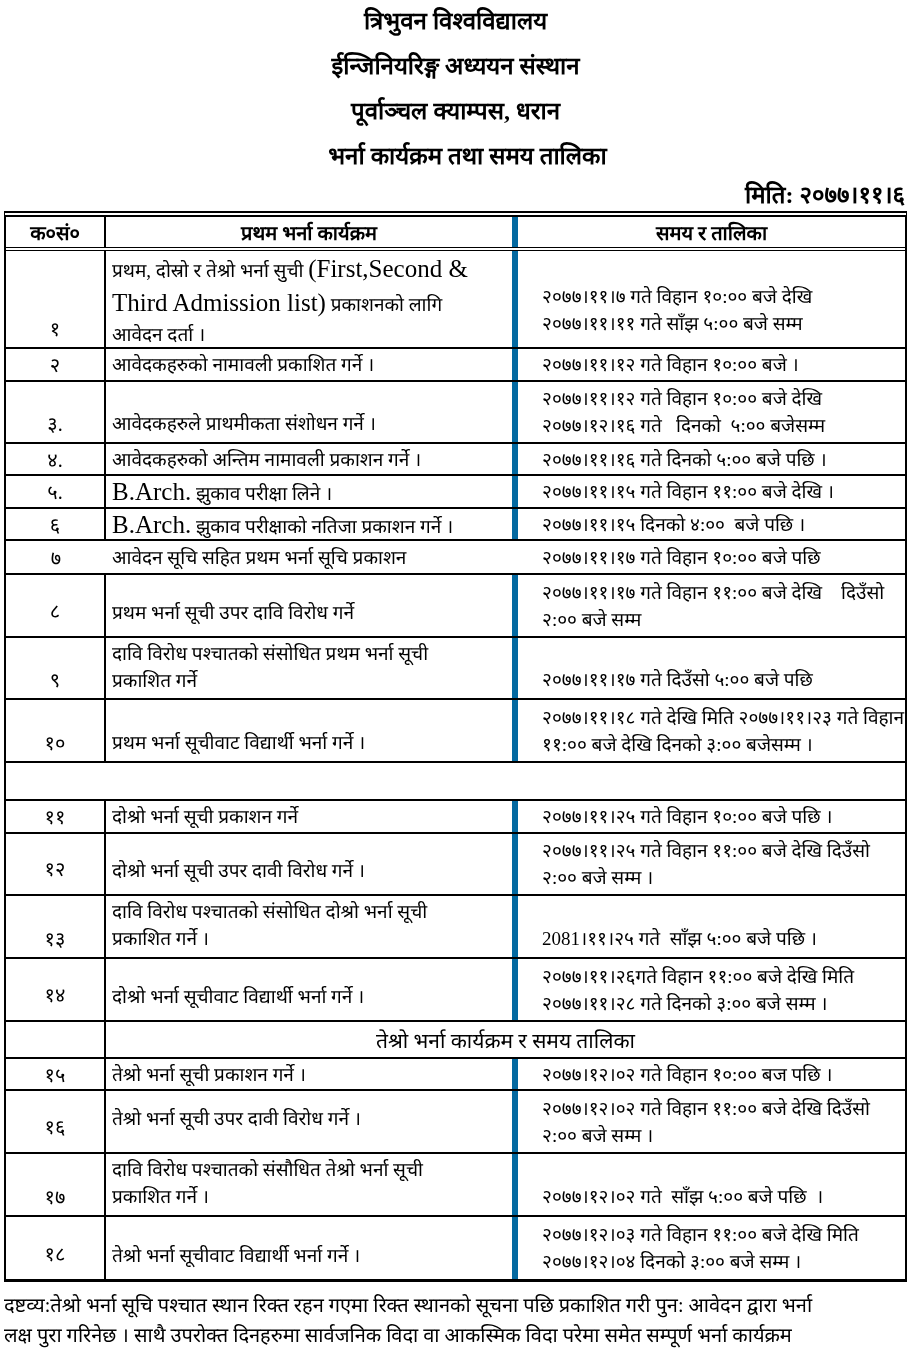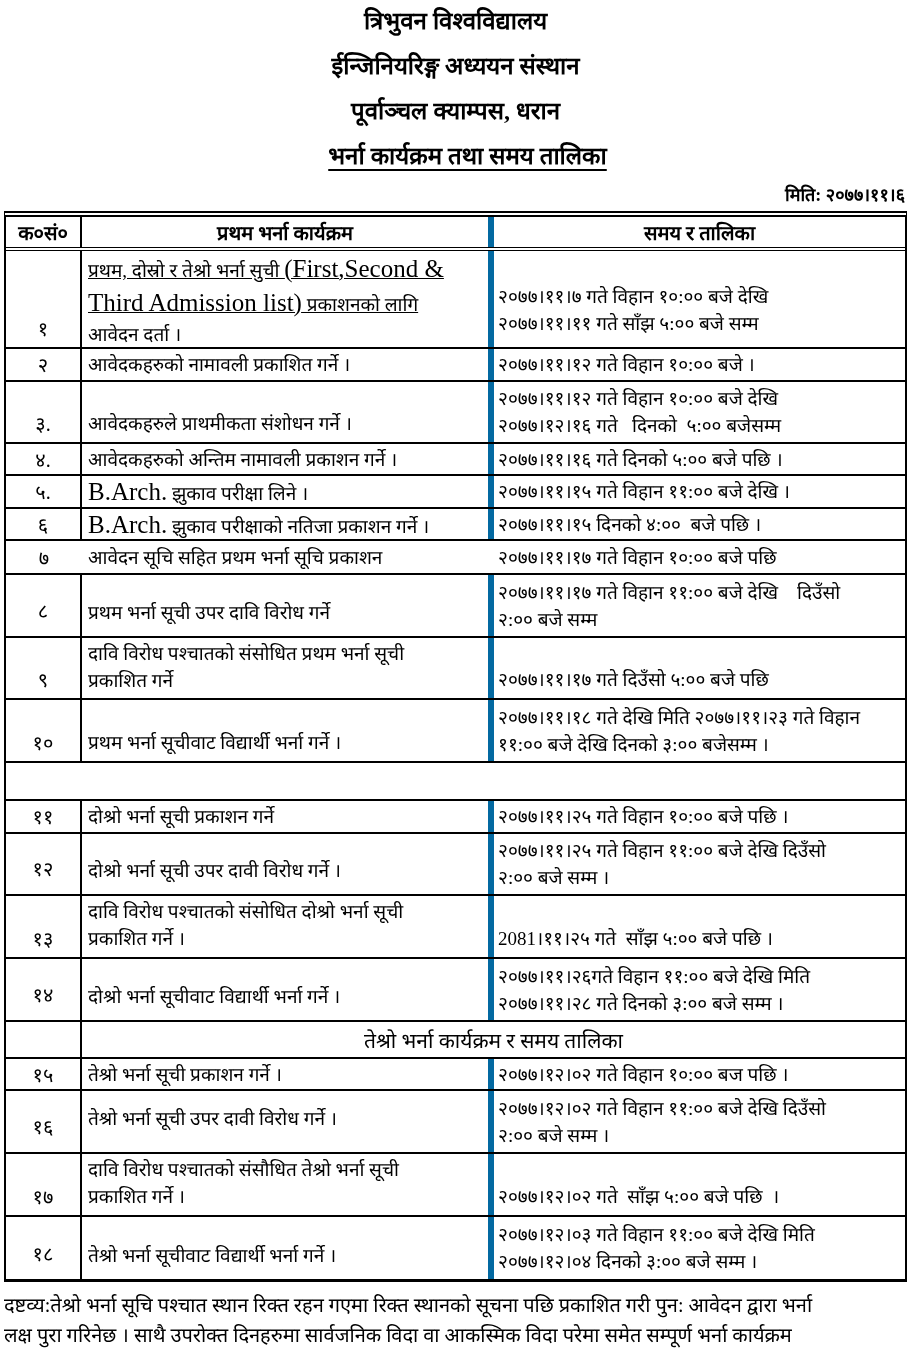--- a/index.html
+++ b/index.html
@@ -5,36 +5,36 @@
   html,body{margin:0;padding:0;background:#fff;}
   body{
     width:911px;height:1348px;overflow:hidden;color:#000;
     font-family:"Liberation Serif","DejaVu Serif",serif;
     -webkit-font-smoothing:antialiased;
   }
   *{box-sizing:border-box;}
   
   .hdr{padding-top:6px;text-align:center;}
   .hdr .tline{font-size:24px;line-height:30px;margin-bottom:15px;font-weight:bold;}
-  .hdr .tline.underline span{text-decoration:underline;text-underline-offset:5px;text-decoration-thickness:2px;margin-left:24px;}
-  .dateline{text-align:right;font-size:18px;font-weight:bold;padding-right:6px;line-height:26px;margin-top:-4px;}
+  .hdr .tline.underline span{text-underline-offset:5px;text-decoration-thickness:2px;margin-left:24px;}
+  .dateline{text-align:right;font-size:24px;font-weight:bold;padding-right:6px;line-height:26px;margin-top:-4px;}
   
   .tbl{
     margin:3px 4px 0 4px;width:903px;
     border:2px solid #000;border-top:6px double #000;border-bottom:3px solid #000;
   }
   .row{display:flex;border-bottom:2px solid #000;}
   .row:last-child{border-bottom:none;}
   .cell{display:flex;flex-direction:column;justify-content:center;overflow:hidden;}
-  .sn{width:76px;border-right:2px solid #000;align-items:center;font-size:20px;}
+  .sn{width:100px;border-right:2px solid #000;align-items:center;font-size:20px;}
   .act{width:412px;border-right:6px solid #0369a1;padding-left:6px;}
-  .time{flex:1;padding-left:4px;}
+  .time{flex:1;padding-left:24px;}
   .ln{font-size:19px;line-height:27px;white-space:pre-wrap;}
   .en{font-family:"Liberation Serif",serif;font-size:25px;line-height:31px;}
-  .bigln{line-height:32px;text-decoration:underline;}
+  .bigln{line-height:32px;}
   .v-top{justify-content:flex-start;padding-top:2px;}
   .v-bottom{justify-content:flex-end;padding-bottom:5px;}
   .headrow{border-bottom:4px double #000;}
   .headrow .cell{align-items:center;justify-content:center;font-size:20px;font-weight:bold;}
   .noborders .sn,.noborders .act{border-right:none;}
   .secfull{flex:1;align-items:center;justify-content:center;font-size:21px;margin-top:44px;}
   .secrest{flex:1;align-items:center;justify-content:center;font-size:21px;}
   
   .note{margin:8px 4px 0 4px;}
   .note .ln{font-size:20px;line-height:30px;}

